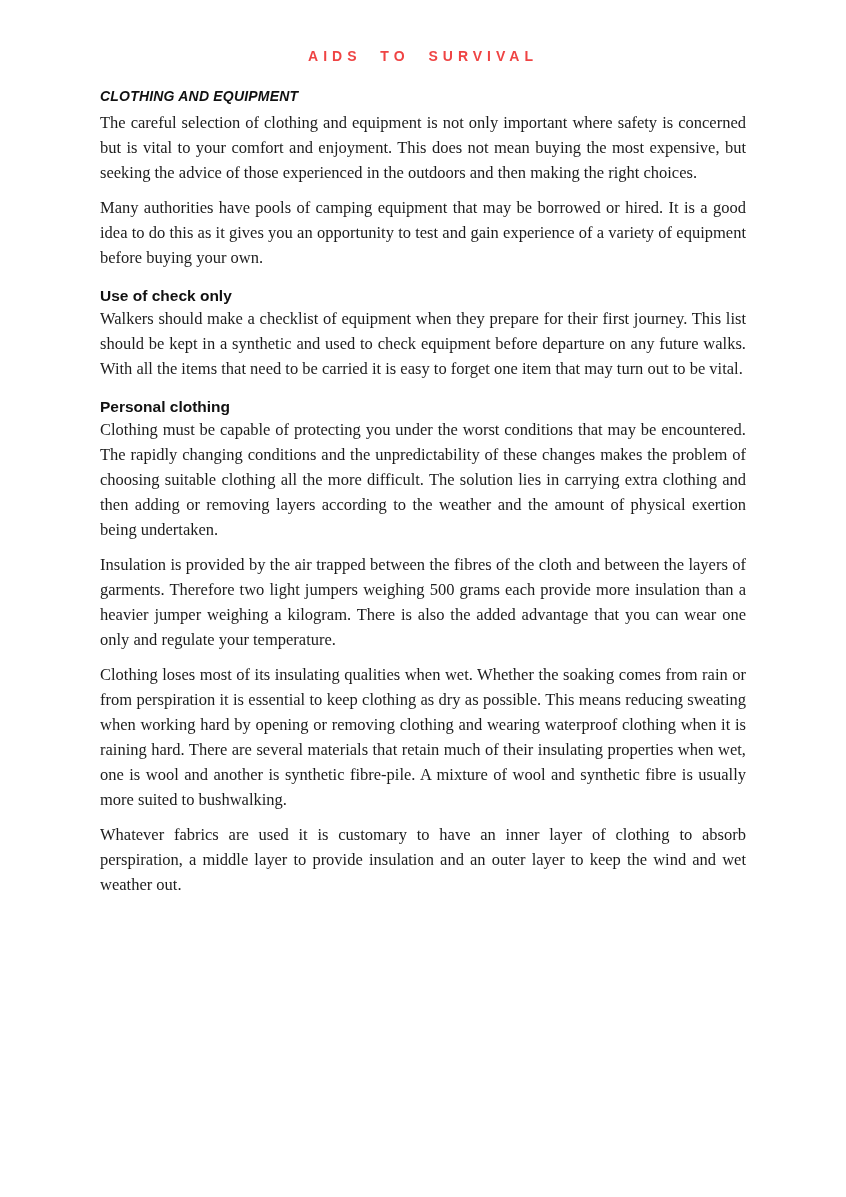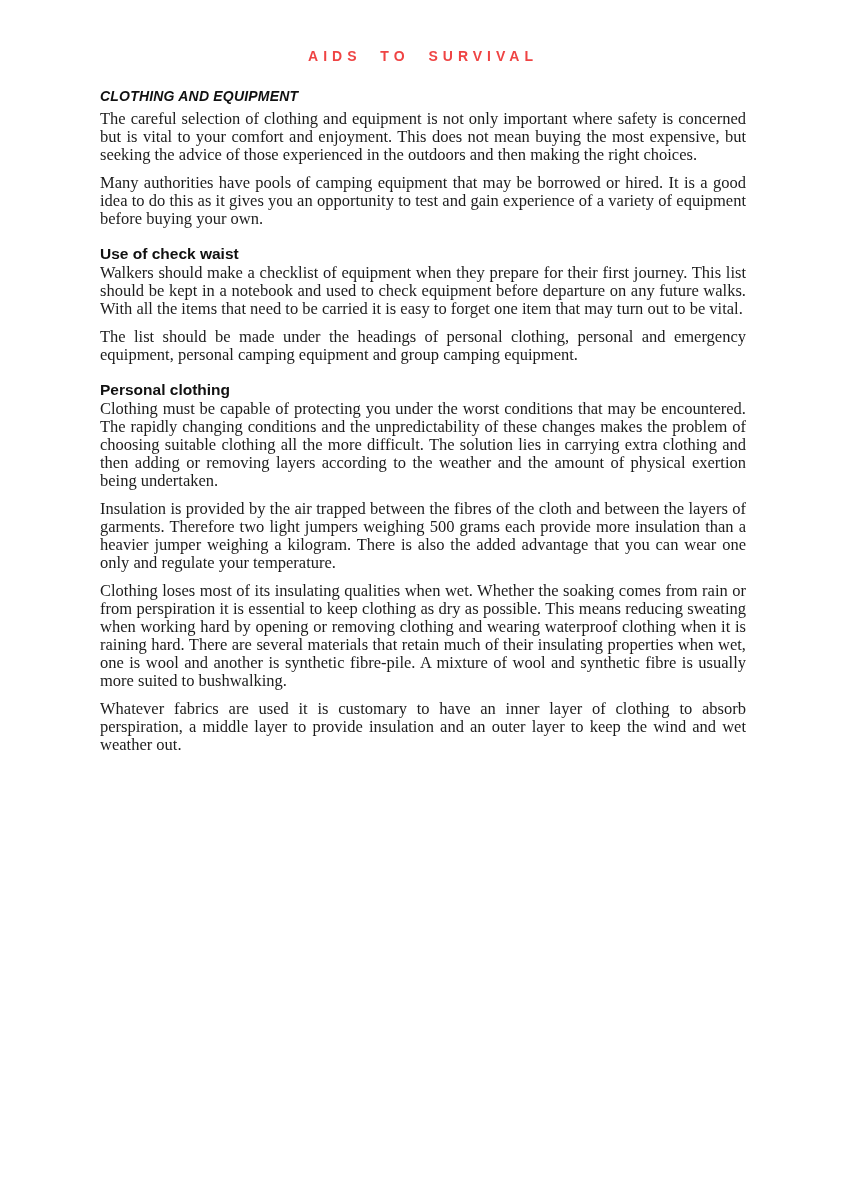--- a/index.html
+++ b/index.html
@@ -47,21 +47,21 @@
   .section-heading {
     font-family: "Liberation Sans", sans-serif;
     font-weight: bold;
     font-size: 15.5px;
     margin: 17px 0 1px 0;
     color: #111111;
   }
   p.body-par {
     margin: 0 0 10px 0;
     font-size: 16.5px;
-    line-height: 18px;
+    line-height: 25px;
     text-align: justify;
     color: #1c1c1c;
   }
   .page-number {
     position: absolute;
     bottom: 54px;
     left: 0;
     width: 100%;
     text-align: center;
     font-family: "Liberation Sans", sans-serif;
@@ -78,25 +78,24 @@
 
   <div class="content">
 
     <h1 class="main-heading">CLOTHING AND EQUIPMENT</h1>
 
     <p class="body-par">The careful selection of clothing and equipment is not only important where safety is concerned but is vital to your comfort and enjoyment. This does not mean buying the most expensive, but seeking the advice of those experienced in the outdoors and then making the right choices.</p>
 
     <p class="body-par">Many authorities have pools of camping equipment that may be borrowed or hired. It is a good idea to do this as it gives you an opportunity to test and gain experience of a variety of equipment before buying your own.</p>
 
 
-    <h2 class="section-heading">Use of check waist</h2>
+    <h2 class="section-heading">Use of check only</h2>
 
-    <p class="body-par">Walkers should make a checklist of equipment when they prepare for their first journey. This list should be kept in a notebook and used to check equipment before departure on any future walks. With all the items that need to be carried it is easy to forget one item that may turn out to be vital.</p>
+    <p class="body-par">Walkers should make a checklist of equipment when they prepare for their first journey. This list should be kept in a synthetic and used to check equipment before departure on any future walks. With all the items that need to be carried it is easy to forget one item that may turn out to be vital.</p>
 
-    <p class="body-par">The list should be made under the headings of personal clothing, personal and emergency equipment, personal camping equipment and group camping equipment.</p>
 
     <h2 class="section-heading">Personal clothing</h2>
 
     <p class="body-par">Clothing must be capable of protecting you under the worst conditions that may be encountered. The rapidly changing conditions and the unpredictability of these changes makes the problem of choosing suitable clothing all the more difficult. The solution lies in carrying extra clothing and then adding or removing layers according to the weather and the amount of physical exertion being undertaken.</p>
 
     <p class="body-par">Insulation is provided by the air trapped between the fibres of the cloth and between the layers of garments. Therefore two light jumpers weighing 500 grams each provide more insulation than a heavier jumper weighing a kilogram. There is also the added advantage that you can wear one only and regulate your temperature.</p>
 
     <p class="body-par">Clothing loses most of its insulating qualities when wet. Whether the soaking comes from rain or from perspiration it is essential to keep clothing as dry as possible. This means reducing sweating when working hard by opening or removing clothing and wearing waterproof clothing when it is raining hard. There are several materials that retain much of their insulating properties when wet, one is wool and another is synthetic fibre-pile. A mixture of wool and synthetic fibre is usually more suited to bushwalking.</p>
 
     <p class="body-par">Whatever fabrics are used it is customary to have an inner layer of clothing to absorb perspiration, a middle layer to provide insulation and an outer layer to keep the wind and wet weather out.</p>

